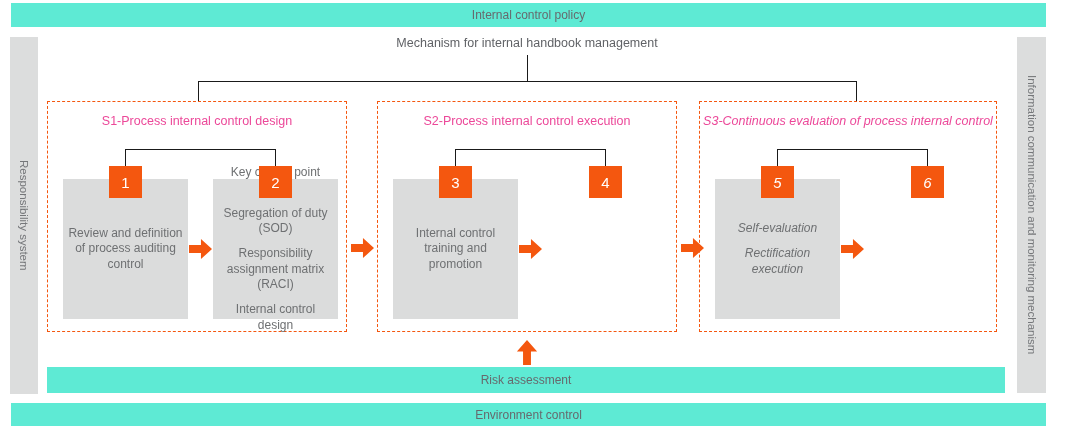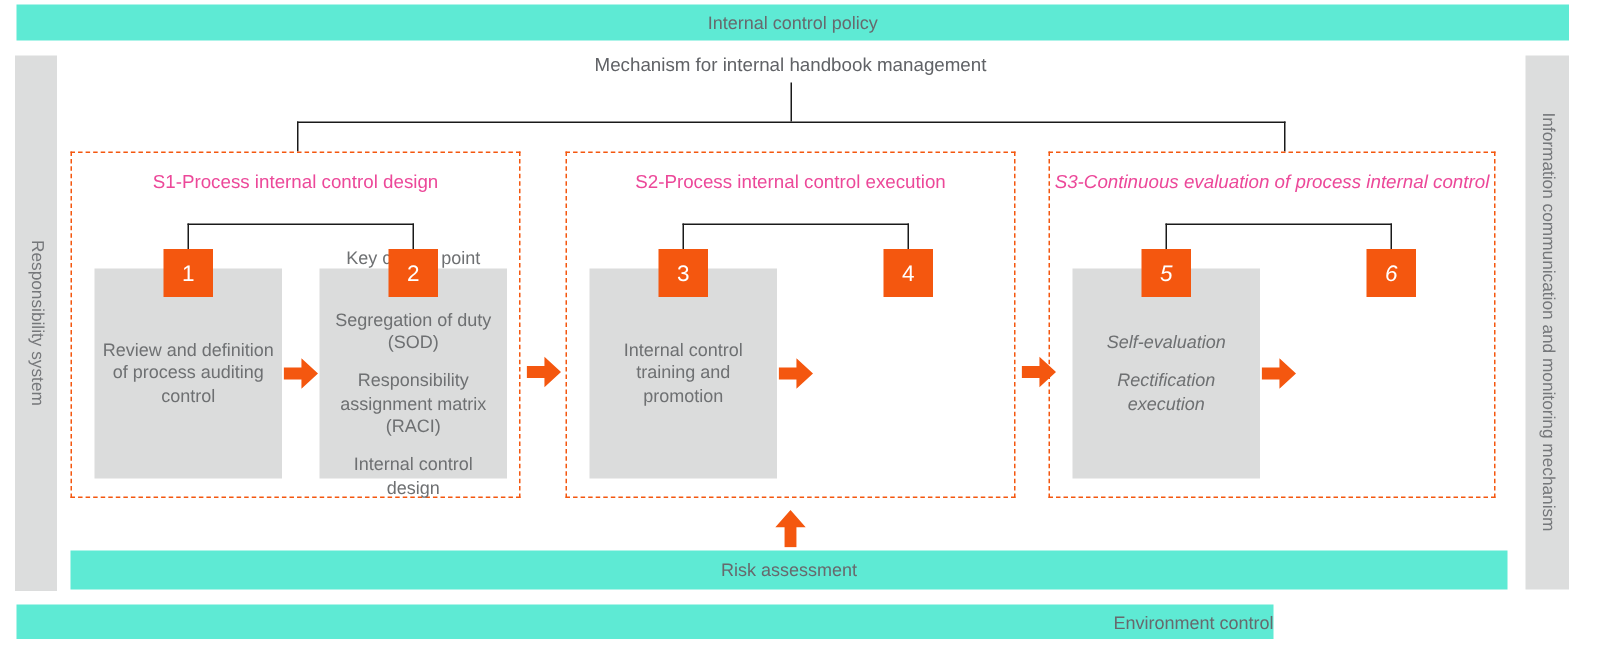--- a/index.html
+++ b/index.html
@@ -3,21 +3,21 @@
 <meta charset="utf-8">
 <style>
   * { margin:0; padding:0; box-sizing:border-box; }
   body { background:#fff; font-family:"Liberation Sans", sans-serif; }
   .canvas { position:relative; width:1069px; height:433px; background:#fff; overflow:hidden; }
 
   .hbar { position:absolute; background:#5eead4; color:#67696d; font-size:12px;
           display:flex; align-items:center; justify-content:center; }
   .top-bar { left:11px; top:3px; width:1035px; height:24px; }
   .risk-bar { left:47px; top:367px; width:958px; height:26px; }
-  .env-bar { left:11px; top:403px; width:838px; height:23px;justify-content:flex-end; }
+  .env-bar { left:11px; top:403px; width:1035px; height:23px; }
 
   .mechanism-label { position:absolute; left:197px; top:36px; width:660px; text-align:center;
           color:#606266; font-size:12.5px; }
 
   .vbar { position:absolute; background:#dcdddd; color:#75777a; font-size:11.5px;
           display:flex; align-items:center; justify-content:center;
           writing-mode:vertical-rl; text-align:center; }
   .vbar-left { left:10px; top:37px; width:28px; height:357px; }
   .vbar-right { left:1017px; top:37px; width:29px; height:356px; }
 

